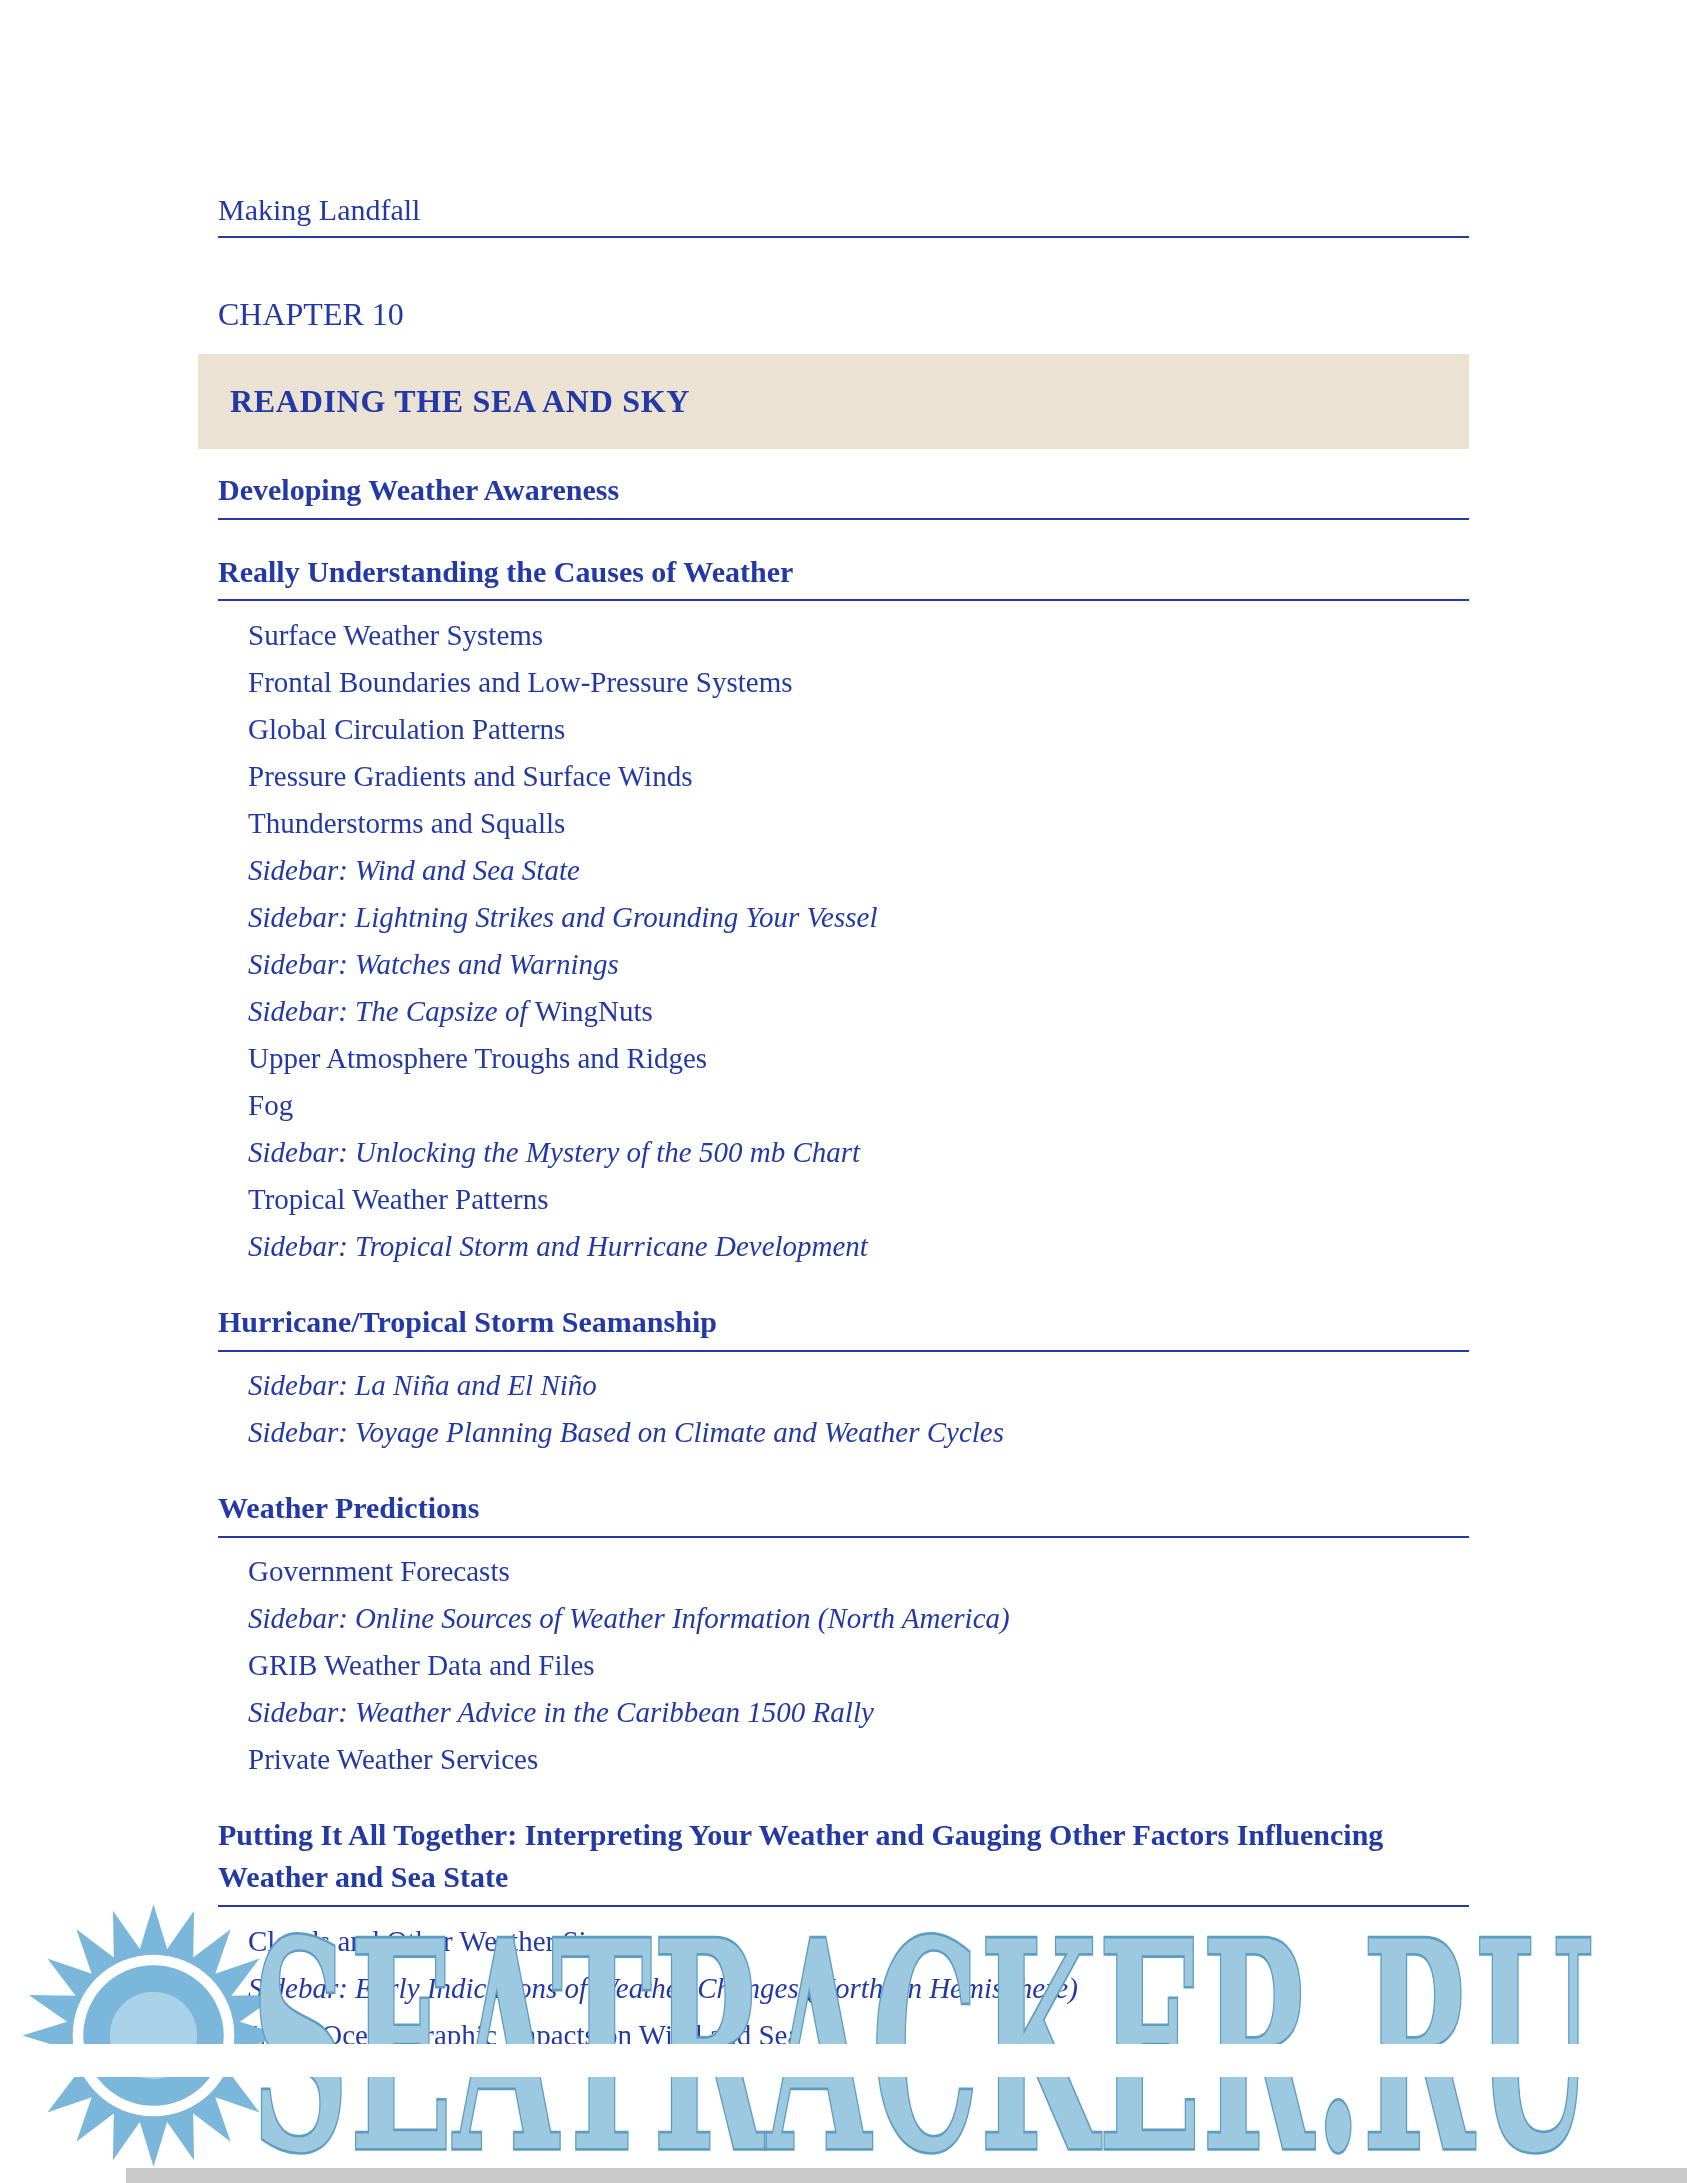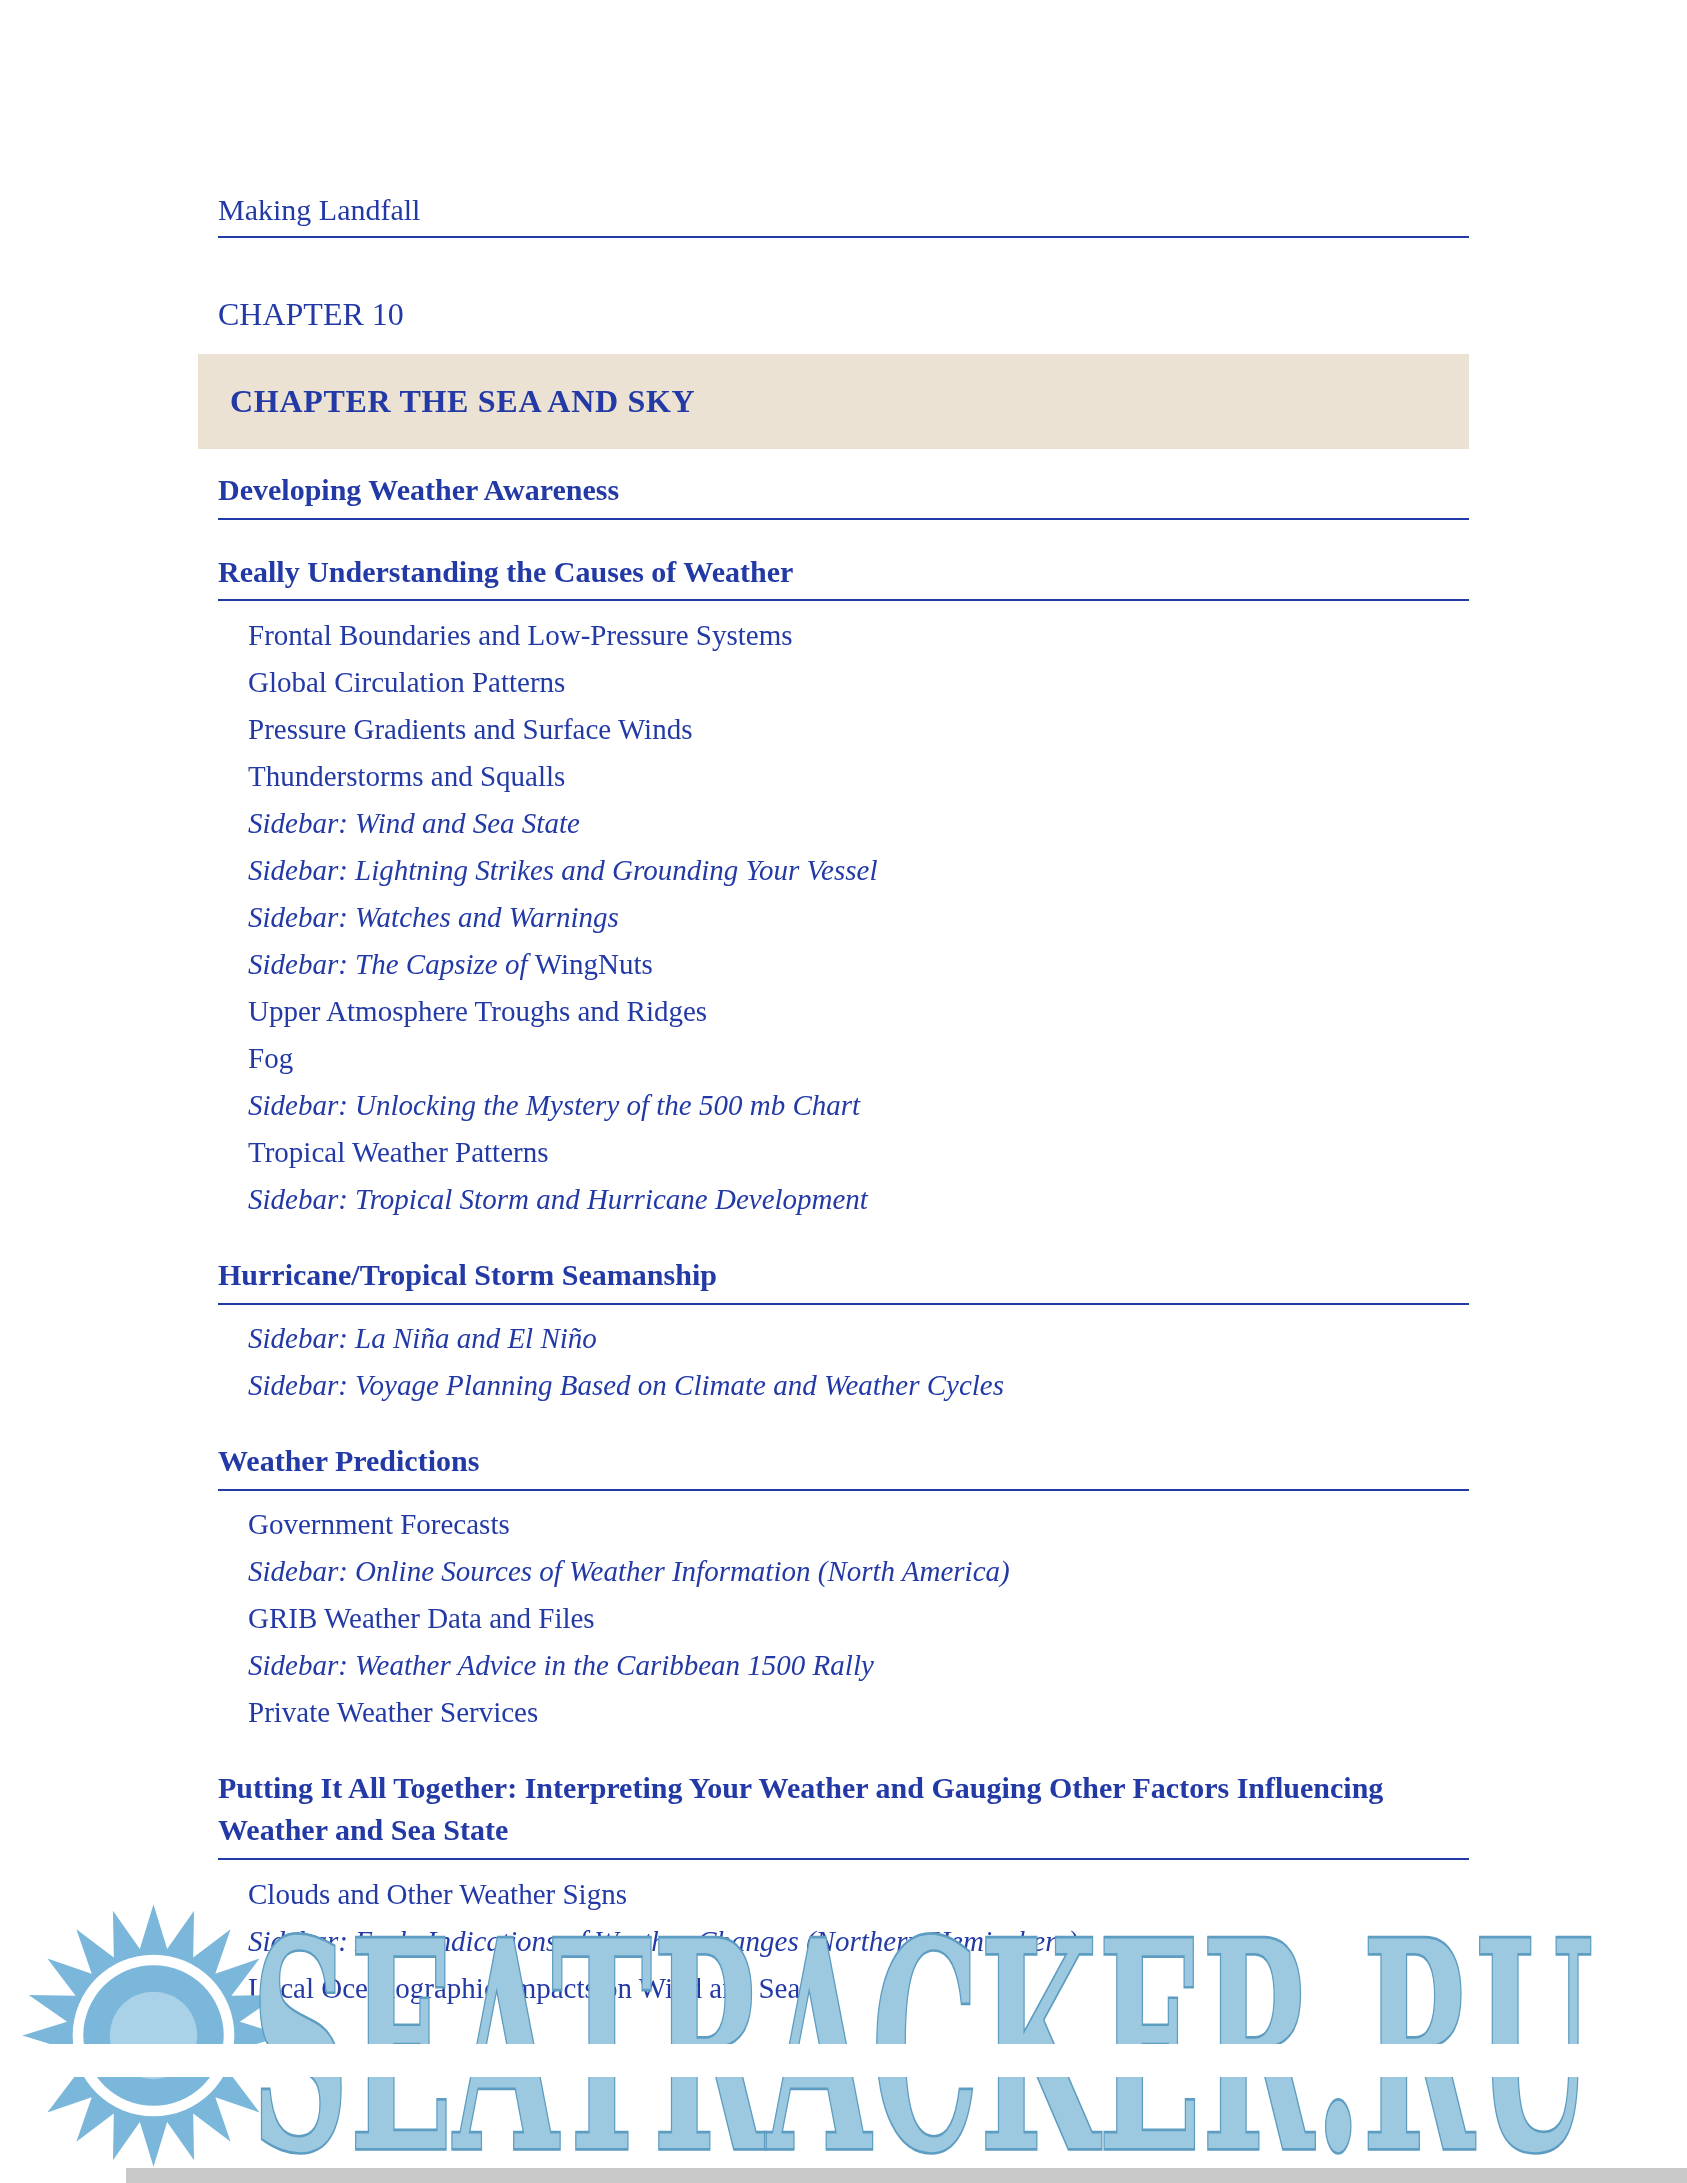--- a/index.html
+++ b/index.html
@@ -73,26 +73,27 @@
 <body>
 
 <div class="page">
   <div class="content">
 
     <div class="running-header">Making Landfall</div>
 
     <div class="chapter-label">CHAPTER 10</div>
 
     <div class="chapter-box">
-      <div class="chapter-title">CHAPTER THE SEA AND SKY</div>
+      <div class="chapter-title">READING THE SEA AND SKY</div>
     </div>
 
     <div id="toc-outline">
         <div class="toc-heading">Developing Weather Awareness</div>
         <div class="toc-heading">Really Understanding the Causes of Weather</div>
+        <div class="toc-entry"><span class="rm">Surface Weather Systems</span></div>
         <div class="toc-entry"><span class="rm">Frontal Boundaries and Low-Pressure Systems</span></div>
         <div class="toc-entry"><span class="rm">Global Circulation Patterns</span></div>
         <div class="toc-entry"><span class="rm">Pressure Gradients and Surface Winds</span></div>
         <div class="toc-entry"><span class="rm">Thunderstorms and Squalls</span></div>
         <div class="toc-entry"><span class="it">Sidebar: Wind and Sea State</span></div>
         <div class="toc-entry"><span class="it">Sidebar: Lightning Strikes and Grounding Your Vessel</span></div>
         <div class="toc-entry"><span class="it">Sidebar: Watches and Warnings</span></div>
         <div class="toc-entry"><span class="it">Sidebar: The Capsize of </span><span class="rm">WingNuts</span></div>
         <div class="toc-entry"><span class="rm">Upper Atmosphere Troughs and Ridges</span></div>
         <div class="toc-entry"><span class="rm">Fog</span></div>

